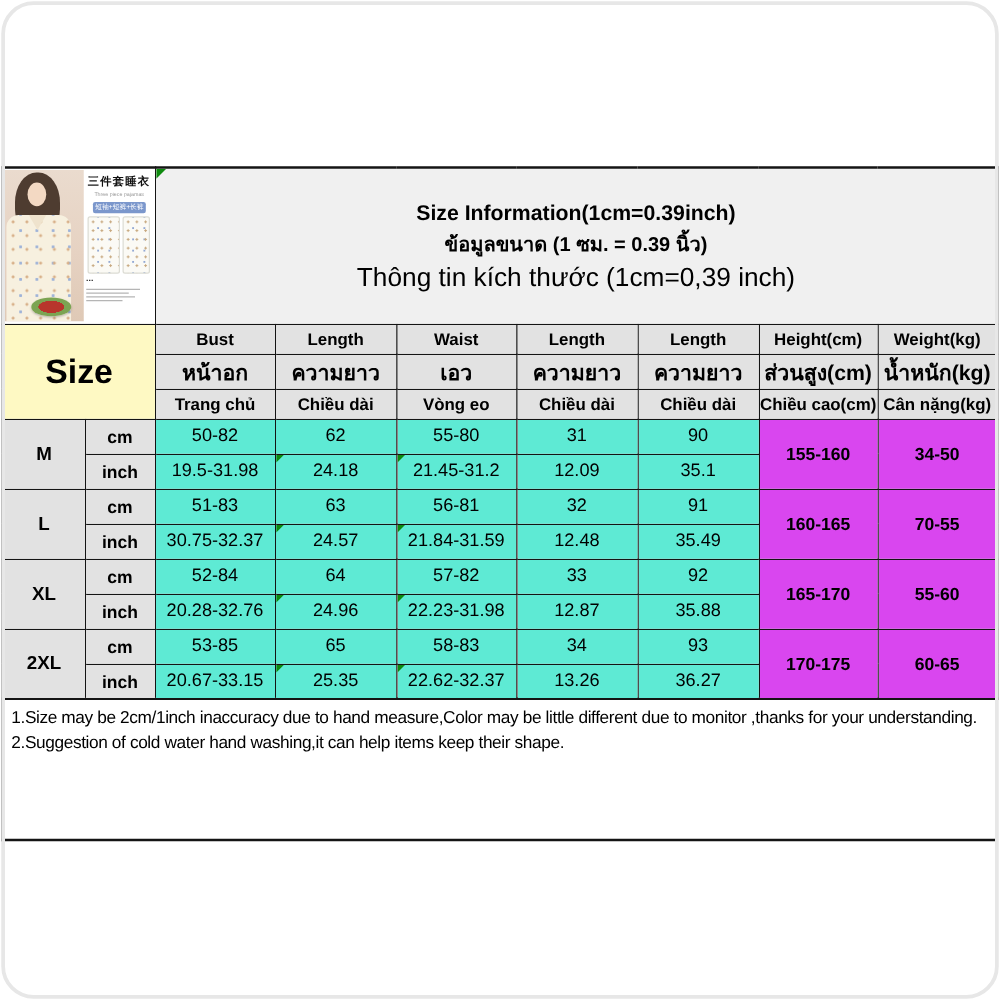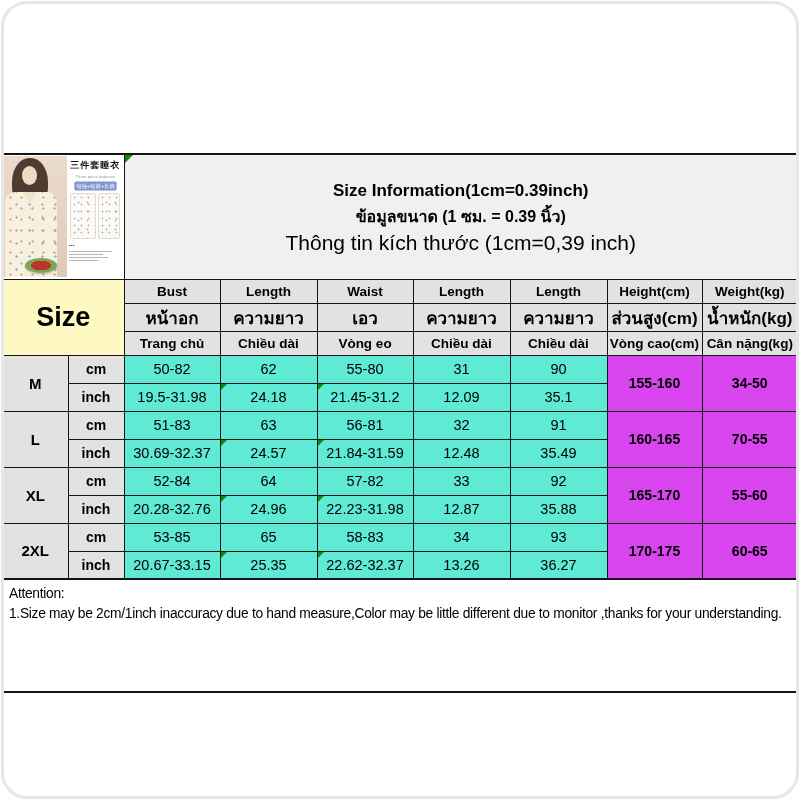--- a/index.html
+++ b/index.html
@@ -4,21 +4,21 @@
 <style>
   html,body{margin:0;padding:0;}
   body{
     width:800px;height:800px;background:#ffffff;position:relative;overflow:hidden;
     font-family:"Liberation Sans","DejaVu Sans",sans-serif;color:#000;
   }
   .page-frame{
     position:absolute;inset:1px;border:3px solid #e7e7e7;border-radius:26px;
     pointer-events:none;z-index:5;
   }
-  .content{position:absolute;left:1px;top:133px;width:683px;z-index:2;margin-top:20px;}
+  .content{position:absolute;left:1px;top:133px;width:683px;z-index:2;}
 
   table.size-table{
     width:797px;table-layout:fixed;border-collapse:collapse;
     border:2px solid #141414;
   }
   table.size-table td{
     border:1.5px solid #141414;text-align:center;vertical-align:middle;
     padding:0;position:relative;overflow:hidden;
   }
   tr.title-row{height:125px;}
@@ -171,21 +171,21 @@
       <td class="lbl head-th">ความยาว</td>
       <td class="lbl head-th">ส่วนสูง(cm)</td>
       <td class="lbl head-th">น้ำหนัก(kg)</td>
     </tr>
     <tr class="head-row">
       <td class="lbl head-vi">Trang chủ</td>
       <td class="lbl head-vi">Chiều dài</td>
       <td class="lbl head-vi">Vòng eo</td>
       <td class="lbl head-vi">Chiều dài</td>
       <td class="lbl head-vi">Chiều dài</td>
-      <td class="lbl head-vi">Vòng cao(cm)</td>
+      <td class="lbl head-vi">Chiều cao(cm)</td>
       <td class="lbl head-vi">Cân nặng(kg)</td>
     </tr>
 
     <tr class="data-row">
       <td class="size-cell" rowspan="2">M</td>
       <td class="unit-cell">cm</td>
       <td class="val">50-82</td>
       <td class="val">62</td>
       <td class="val">55-80</td>
       <td class="val">31</td>
@@ -208,21 +208,21 @@
       <td class="val">51-83</td>
       <td class="val">63</td>
       <td class="val">56-81</td>
       <td class="val">32</td>
       <td class="val">91</td>
       <td class="range-cell" rowspan="2">160-165</td>
       <td class="range-cell" rowspan="2">70-55</td>
     </tr>
     <tr class="data-row">
       <td class="unit-cell">inch</td>
-      <td class="val">30.69-32.37</td>
+      <td class="val">30.75-32.37</td>
       <td class="val"><span class="flag"></span><span>24.57</span></td>
       <td class="val"><span class="flag"></span><span>21.84-31.59</span></td>
       <td class="val">12.48</td>
       <td class="val">35.49</td>
     </tr>
 
     <tr class="data-row">
       <td class="size-cell" rowspan="2">XL</td>
       <td class="unit-cell">cm</td>
       <td class="val">52-84</td>
@@ -258,16 +258,16 @@
       <td class="val">20.67-33.15</td>
       <td class="val"><span class="flag"></span><span>25.35</span></td>
       <td class="val"><span class="flag"></span><span>22.62-32.37</span></td>
       <td class="val">13.26</td>
       <td class="val">36.27</td>
     </tr>
   </tbody>
     </table>
 
   <div class="attention">
-    <div>Attention:</div>
     <div>1.Size may be 2cm/1inch inaccuracy due to hand measure,Color may be little different due to monitor ,thanks for your understanding.</div>
+    <div>2.Suggestion of cold water hand washing,it can help items keep their shape.</div>
   </div>
 </div>
 
 </body></html>

